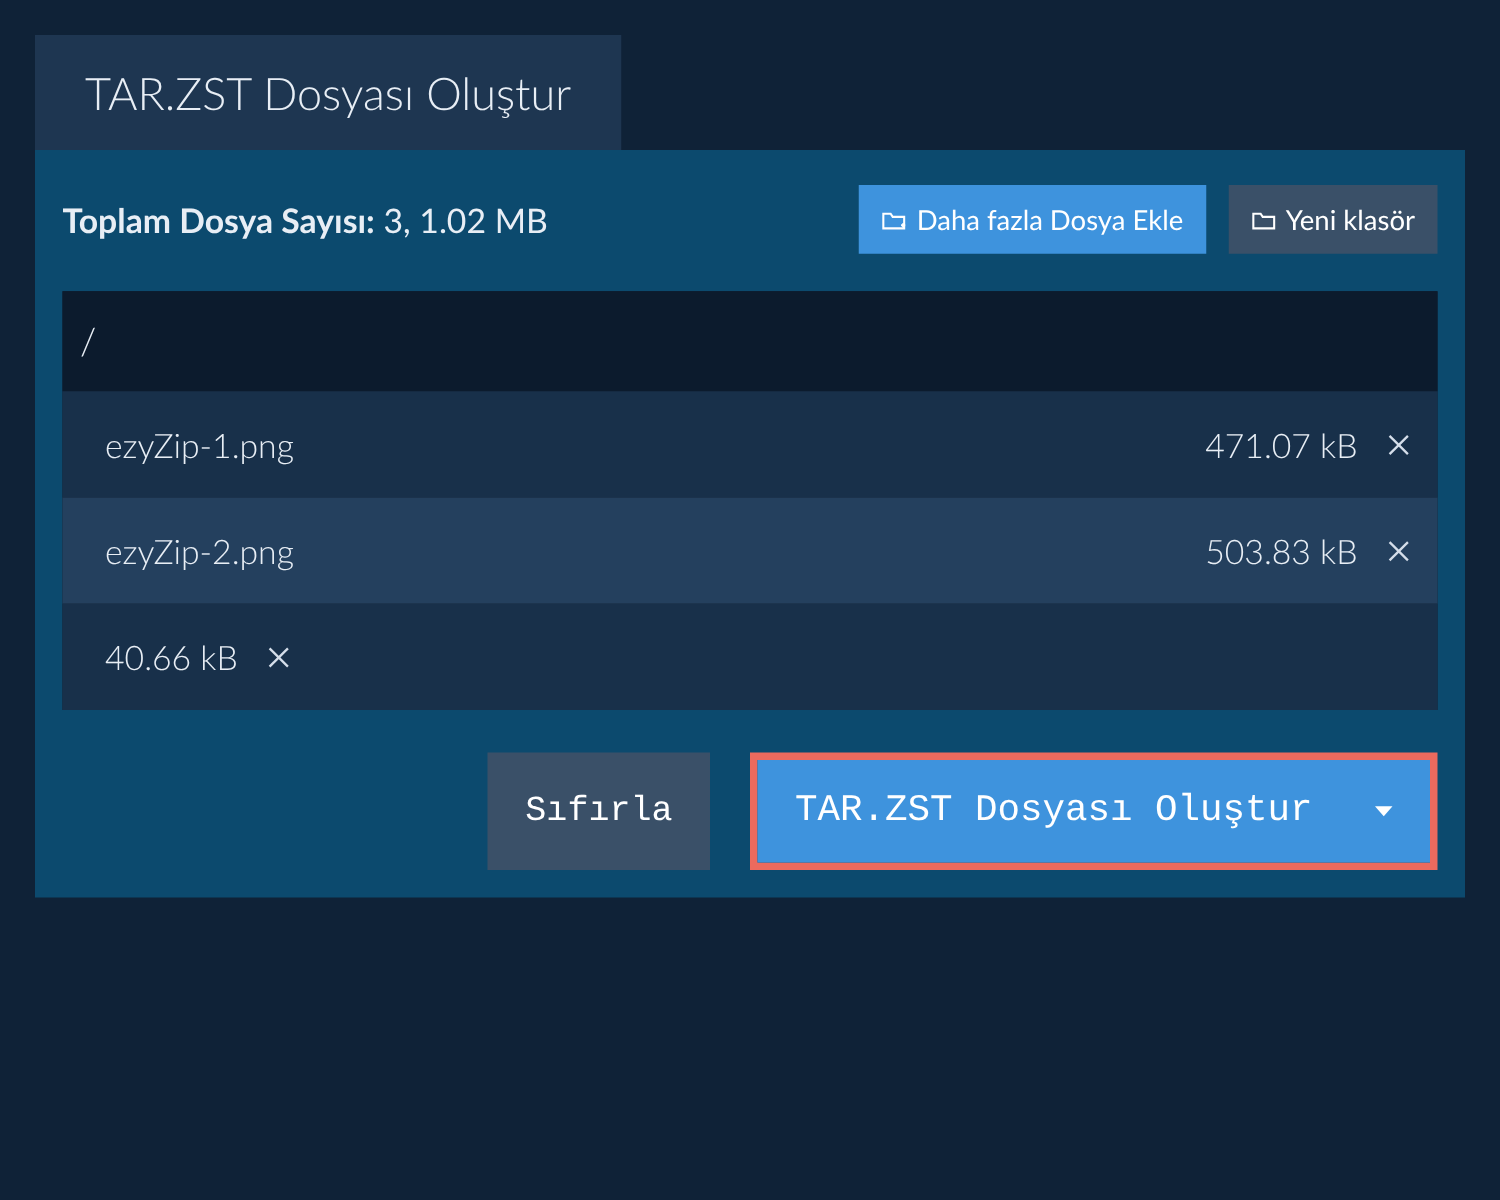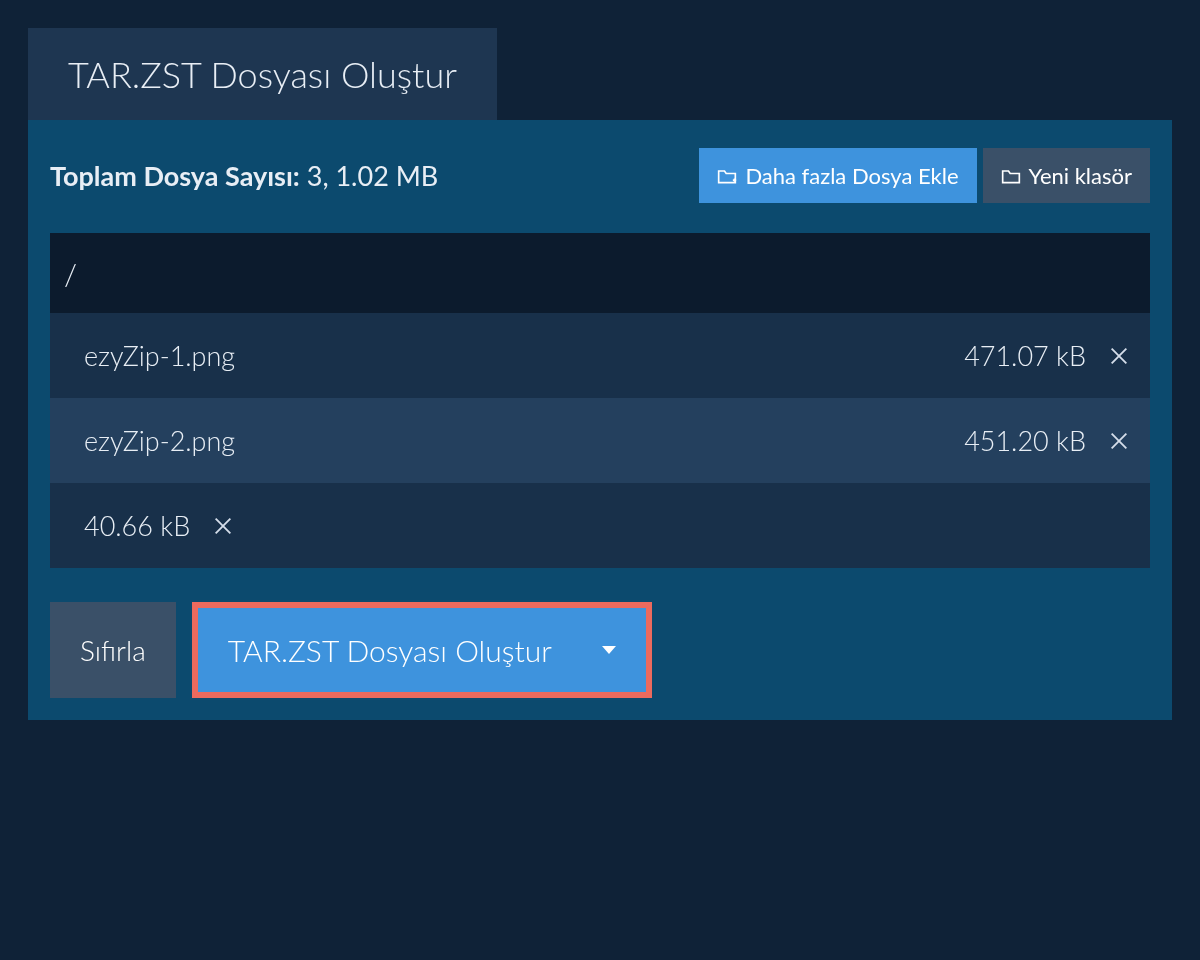--- a/index.html
+++ b/index.html
@@ -34,21 +34,21 @@
     }
     .summary-text {
       font-size: 27px;
       color: #e8eef5;
     }
     .summary-text .label {
       font-weight: 700;
     }
     .btn-group {
       display: flex;
-      gap: 6px;
+      gap: 18px;
     }
     .btn {
       display: inline-flex;
       align-items: center;
       gap: 8px;
       padding: 14px 18px;
       font-size: 22px;
       border: none;
       cursor: pointer;
       color: #fff;
@@ -102,24 +102,25 @@
       width: 26px;
       height: 26px;
       cursor: pointer;
       display: inline-flex;
       align-items: center;
       justify-content: center;
     }
     .close-x svg { width: 22px; height: 22px; }
     .action-row {
       display: flex;
-      justify-content: flex-start;
-      gap: 0;
+      justify-content: flex-end;
+      gap: 16px;
       margin-top: 34px;
       align-items: stretch;
+      font-family: Liberation Mono, monospace;
     }
     .btn-reset {
       background: #3a5068;
       color: #fff;
       padding: 24px 30px;
       font-size: 28px;
       border: none;
       cursor: pointer;
       font-family: inherit;
       margin-right: 16px;
@@ -203,21 +204,21 @@
                 <line x1="4" y1="4" x2="20" y2="20"></line>
                 <line x1="20" y1="4" x2="4" y2="20"></line>
               </svg>
           </span>
         </div>
       </div>
 
       <div class="file-row">
         <span>ezyZip-2.png</span>
         <div class="file-right">
-          <span class="file-size">451.20 kB</span>
+          <span class="file-size">503.83 kB</span>
           <span class="close-x">
             <svg viewBox="0 0 24 24" stroke="#d5deea" stroke-width="2">
                 <line x1="4" y1="4" x2="20" y2="20"></line>
                 <line x1="20" y1="4" x2="4" y2="20"></line>
               </svg>
           </span>
         </div>
       </div>
 
       <div class="file-row">

